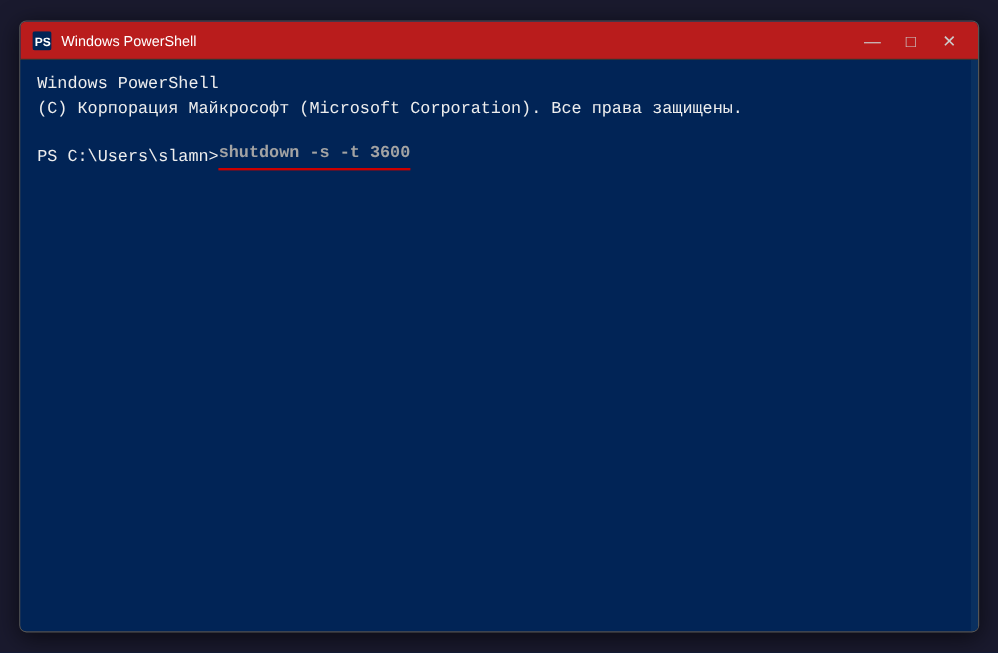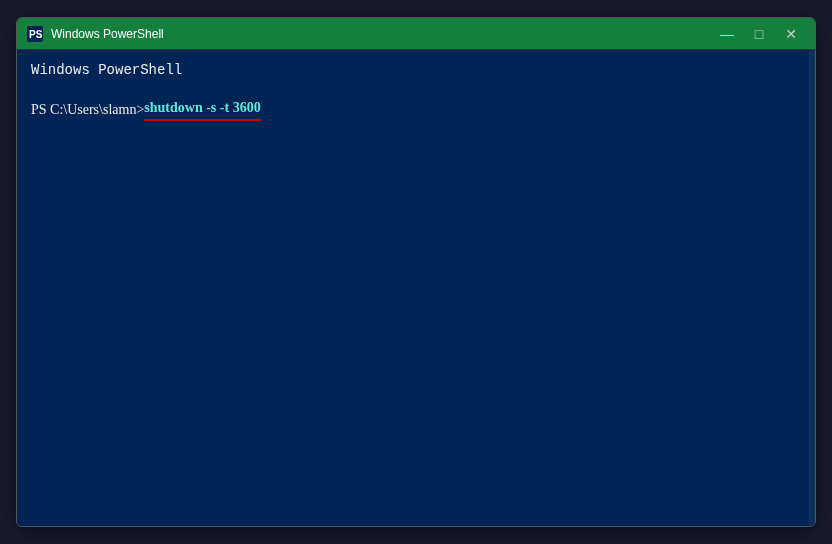--- a/index.html
+++ b/index.html
@@ -20,21 +20,21 @@
       background: #012456;
       border: 1px solid #555;
       border-radius: 6px;
       display: flex;
       flex-direction: column;
       overflow: hidden;
       box-shadow: 0 4px 20px rgba(0,0,0,0.6);
     }
 
     .titlebar {
-      background: #15803d;
+      background: #b91c1c;
       height: 32px;
       display: flex;
       align-items: center;
       padding: 0 10px;
       flex-shrink: 0;
       border-bottom: 1px solid #333;
     }
 
     .titlebar-icon {
       width: 16px;
@@ -99,26 +99,25 @@
       height: 8px;
     }
 
     .prompt {
       color: #eee;
     }
 
     
     .command-line {
       display: flex;
-      align-items: center;
-      font-family: Liberation Serif, serif;
+      align-items: flex-end;
     }
 
     .highlighted-cmd {
-      color: #5eead4;
+      color: #a3a3a3;
       font-weight: bold;
       border-bottom: 2px solid #cc0000;
       padding-bottom: 1px;
     }
   </style>
 </head>
 <body>
 
 <div class="window">
   <div class="titlebar">
@@ -130,20 +129,21 @@
     <span class="titlebar-title">Windows PowerShell</span>
     <div class="titlebar-controls">
       <button class="title-btn">—</button>
       <button class="title-btn">□</button>
       <button class="title-btn close">✕</button>
     </div>
   </div>
 
   <div class="terminal-body">
     <div class="line">Windows PowerShell</div>
+    <div class="line">(C) Корпорация Майкрософт (Microsoft Corporation). Все права защищены.</div>
     <div class="line-gap"></div>
     <div class="line-gap"></div>
     <div class="command-line">
       <span class="prompt">PS C:\Users\slamn&gt; </span>
       <span class="highlighted-cmd">
         <span>shutdown</span><span> -s -t </span><span>3600</span>
       </span>
     </div>
     <div class="scrollbar"></div>
   </div>

